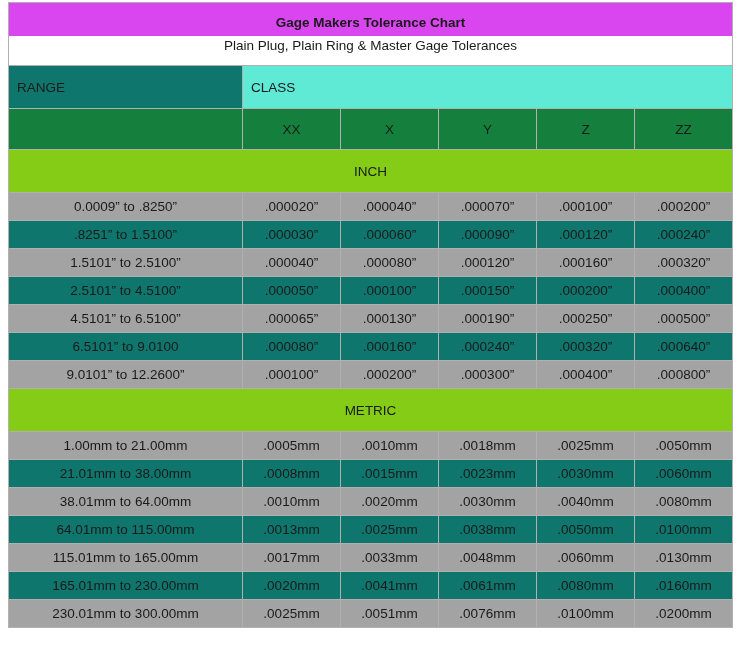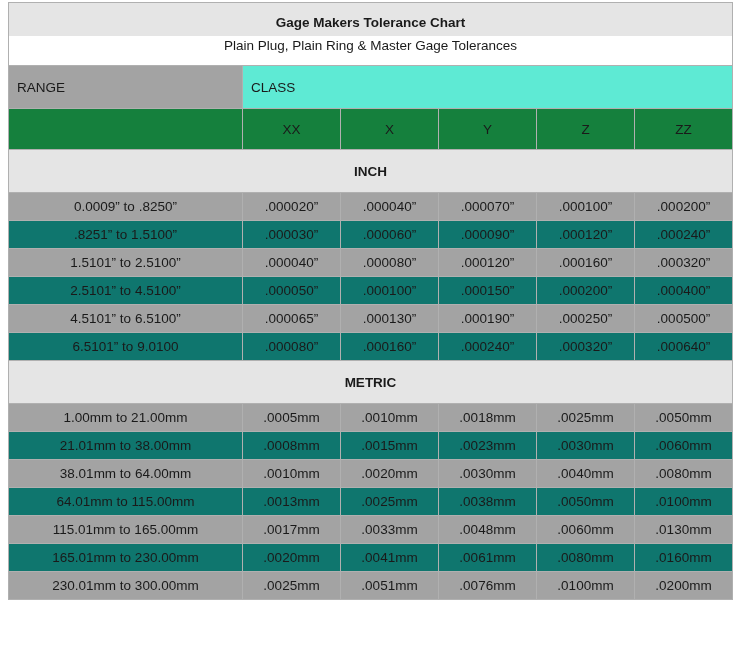--- a/index.html
+++ b/index.html
@@ -40,54 +40,53 @@
   table.gmtc {
     border: 1px solid #9b7b7b;
   }
   .title-cell {
     font-size: 15px;
     font-weight: bold;
     border: 1px solid #b0b0b0 !important;
     border-bottom: none !important;
     padding-top: 12px !important;
     padding-bottom: 6px !important;
-    background: #e5e5e5;
+    background: #d946ef;
   }
   .subtitle-cell {
     font-size: 14px;
     font-weight: normal;
     border-top: none !important;
     padding-top: 2px !important;
     padding-bottom: 12px !important;
     background: #ffffff;
     margin-left: 29px;
   }
   .range-head {
     text-align: left !important;
     padding-left: 8px !important;
     font-size: 13.5px;
-    background: #a3a3a3;
+    background: #0f766e;
     height: 30px;
   }
   .class-head {
     text-align: left !important;
     padding-left: 8px !important;
     font-size: 13.5px;
     background: #5eead4;
   }
   .subhead {
     font-size: 13.5px;
     background: #15803d;
     height: 28px;
   }
   .section-row td {
     font-size: 13.5px;
-    background: #e5e5e5;
+    background: #84cc16;
     height: 30px;
-    font-weight: bold;
   }
   .shade {
     background: #a3a3a3;
   }
   .plain {
     background: #0f766e;
   }
   .col-range { width: 234px; }
   .col-v { width: 98px; }
 </style>
@@ -168,20 +167,28 @@
         <td>.000500”</td>
       </tr>
       <tr class="plain">
         <td>6.5101” to 9.0100</td>
         <td>.000080”</td>
         <td>.000160”</td>
         <td>.000240”</td>
         <td>.000320”</td>
         <td>.000640”</td>
       </tr>
+      <tr class="shade">
+        <td>9.0101” to 12.2600”</td>
+        <td>.000100”</td>
+        <td>.000200”</td>
+        <td>.000300”</td>
+        <td>.000400”</td>
+        <td>.000800”</td>
+      </tr>
 
       <tr class="section-row">
         <td colspan="6">METRIC</td>
       </tr>
       <tr class="shade">
         <td>1.00mm to 21.00mm</td>
         <td>.0005mm</td>
         <td>.0010mm</td>
         <td>.0018mm</td>
         <td>.0025mm</td>

